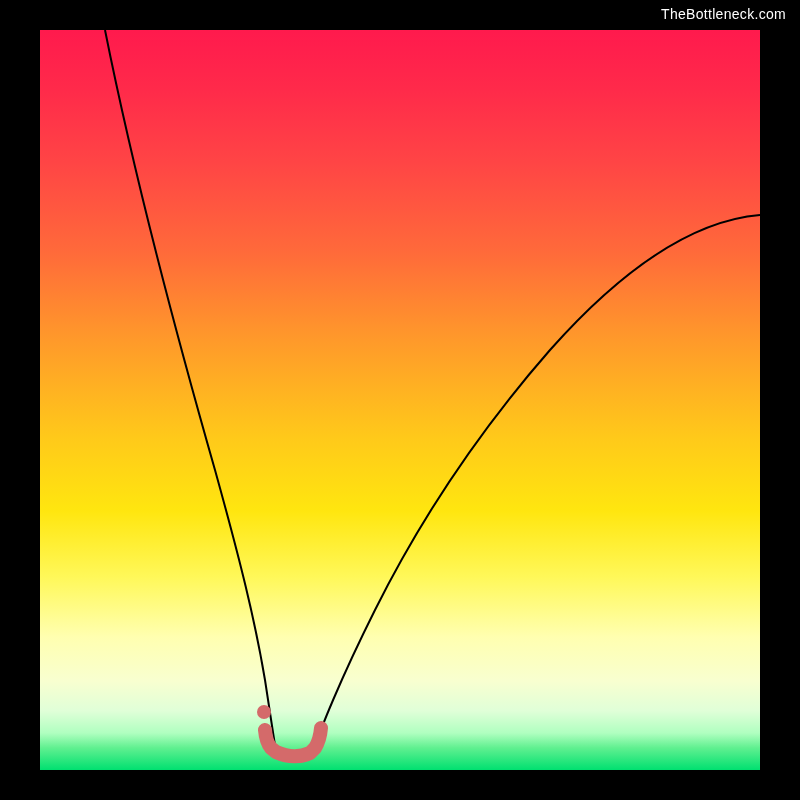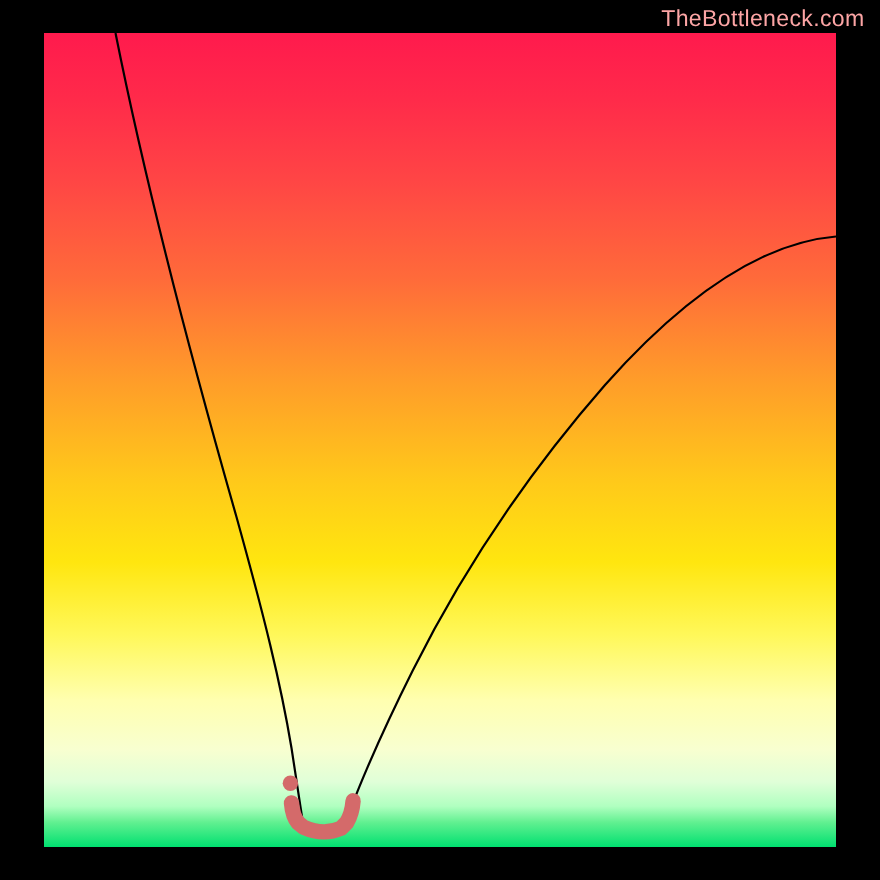--- a/index.html
+++ b/index.html
@@ -36,22 +36,22 @@
       #f8ffd0 88%,
       #e0ffd8 92%,
       #b0ffc0 95%,
       #60f090 97%,
       #00e070 100%);
   }
   .watermark {
     position: absolute;
     top: 6px;
     right: 14px;
-    color: #fca5a5;
-    font-size: 21px;
+    color: #ffffff;
+    font-size: 14px;
     font-weight: 500;
     letter-spacing: 0.3px;
     user-select: none;
   }
   svg.curve {
     position: absolute;
     left: 0; top: 0;
     width: 720px;
     height: 740px;
   }

